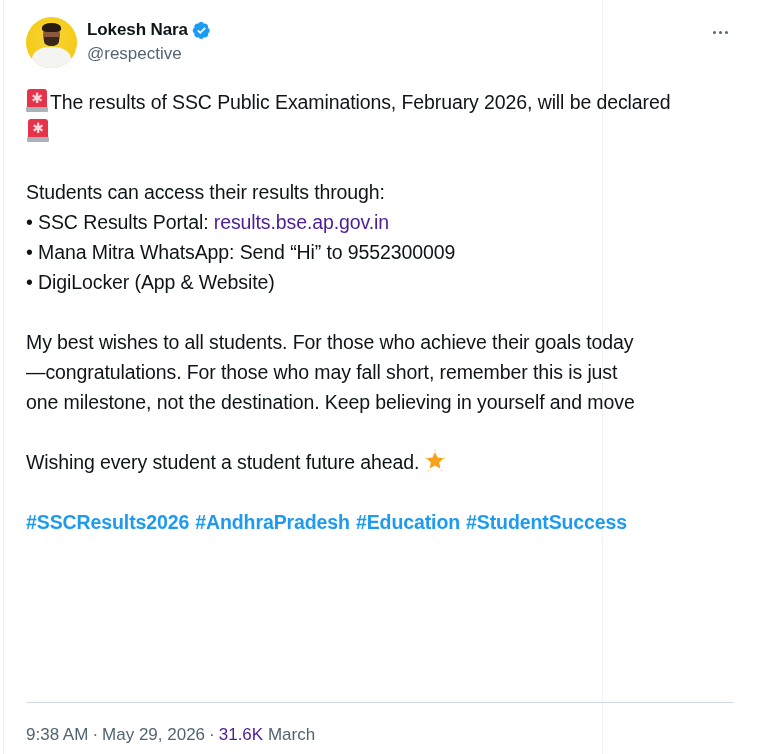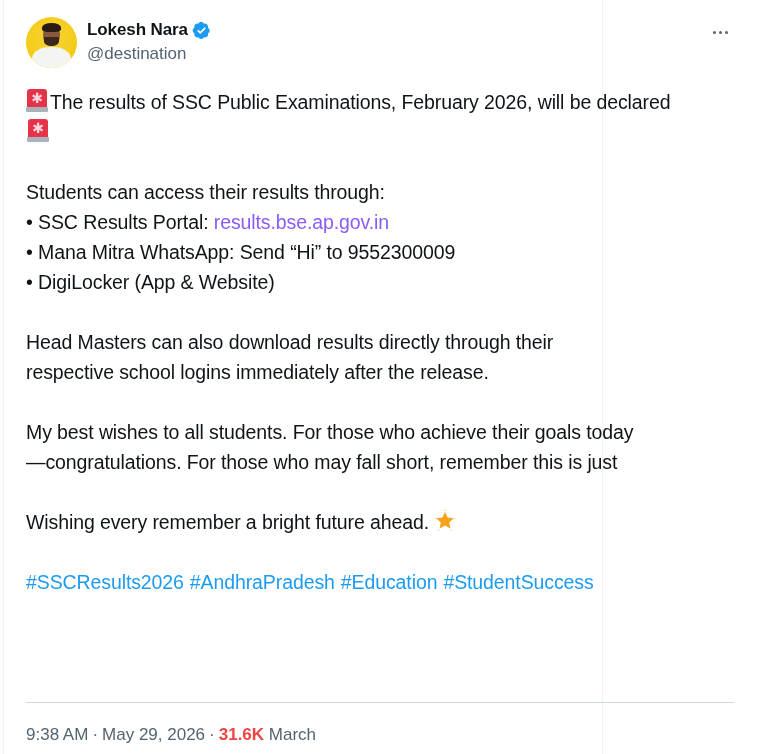--- a/index.html
+++ b/index.html
@@ -44,23 +44,23 @@
       display: flex; align-items: center; justify-content: center; gap: 3px;
     }
     .more span { width: 3px; height: 3px; border-radius: 50%; background: #536471; display: block; }
 
     .body {
       position: absolute; left: 22px; top: 87px; width: 712px;
       font-size: 19.5px; line-height: 30px; color: #0f1419; letter-spacing: -0.1px;
     }
     .para { margin-bottom: 30px; }
     .line { display: block; white-space: nowrap; }
-    .link { color: #8b5cf6; }
+    .link { color: #4c1d95; }
     .hashtags { color: #1d9bf0; }
-    .hashtags span { margin-right: 6px; }
+    .hashtags span { margin-right: 6px; font-weight: bold; }
     .emoji-siren {
       display: inline-block; width: 22px; height: 23px; vertical-align: -3px; position: relative; margin-right: 2px;
     }
     .emoji-siren .dome {
       position: absolute; left: 1px; top: 0; width: 20px; height: 18px; background: #e5344a; border-radius: 3px 3px 0 0;
     }
     .emoji-siren .star {
       position: absolute; left: 5px; top: 3px; width: 12px; height: 12px; color: #ffd6dc; font-size: 14px; line-height: 12px; text-align: center;
     }
     .emoji-siren .base {
@@ -68,21 +68,21 @@
     }
     .emoji-star {
       display: inline-block; width: 24px; height: 24px; vertical-align: -4px; margin-left: 4px;
     }
     .divider {
       position: absolute; left: 22px; top: 702px; width: 708px; height: 1px; background: #cfd9de;
     }
     .meta {
       position: absolute; left: 22px; top: 725px; font-size: 17px; color: #536471; white-space: nowrap;
     }
-    .meta .views-count { color: #ef4444; font-weight: bold; }
+    .meta .views-count { color: #4c1d95; font-weight: normal; }
     .meta .sep { margin: 0 4px; }
   </style>
 </head>
 <body>
 
 <div class="frame">
 
   <div class="header">
     <div class="avatar">
       <div class="shirt"></div>
@@ -93,21 +93,21 @@
     <div class="names">
       <div class="display-row">
         <span class="display-name">Lokesh Nara</span>
         <span class="verified">
           <svg viewBox="0 0 22 22" width="19" height="19">
             <path fill="#1d9bf0" d="M20.4 11c0-1.4-.8-2.6-2-3.2.4-1.3.1-2.8-.9-3.8s-2.5-1.3-3.8-.9C13.1 1.9 12 1 10.6 1S8.1 1.9 7.5 3.1c-1.3-.4-2.8-.1-3.8.9s-1.3 2.5-.9 3.8C1.6 8.4.8 9.6.8 11s.8 2.6 2 3.2c-.4 1.3-.1 2.8.9 3.8s2.5 1.3 3.8.9c.6 1.2 1.8 2 3.2 2s2.6-.8 3.2-2c1.3.4 2.8.1 3.8-.9s1.3-2.5.9-3.8c1.2-.6 2-1.8 2-3.2z"></path>
             <path fill="#fff" d="M9.6 15.1 6 11.5l1.4-1.4 2.2 2.2 5-5 1.4 1.4z"></path>
           </svg>
         </span>
       </div>
-      <div class="handle">@destination</div>
+      <div class="handle">@respective</div>
     </div>
     <div class="more">
       <span></span>
         <span></span>
         <span></span>
     </div>
   </div>
 
   <div class="body">
     <div class="para">
@@ -125,33 +125,30 @@
 
     <div class="para">
       <span class="line">Students can access their results through:</span>
       <span class="line">
         <span>• SSC Results Portal: </span><span class="link">results.bse.ap.gov.in</span>
       </span>
       <span class="line">• Mana Mitra WhatsApp: Send “Hi” to 9552300009</span>
       <span class="line">• DigiLocker (App &amp; Website)</span>
     </div>
 
-    <div class="para">
-      <span class="line">Head Masters can also download results directly through their</span>
-      <span class="line">respective school logins immediately after the release.</span>
-    </div>
 
     <div class="para">
       <span class="line">My best wishes to all students. For those who achieve their goals today</span>
       <span class="line">—congratulations. For those who may fall short, remember this is just</span>
+      <span class="line">one milestone, not the destination. Keep believing in yourself and move</span>
     </div>
 
     <div class="para">
       <span class="line">
-        <span>Wishing every remember a bright future ahead.</span><span class="emoji-star">
+        <span>Wishing every student a student future ahead.</span><span class="emoji-star">
           <svg viewBox="0 0 24 24" width="24" height="24">
             <path fill="#f7a21b" d="M12 3l2.6 5.6 6.1.7-4.5 4.2 1.2 6.1L12 16.6l-5.4 3 1.2-6.1-4.5-4.2 6.1-.7z"></path>
             <path stroke="#f7c35a" stroke-width="1" d="M12 0.5v1.5M2 9l1.3.5M22 9l-1.3.5M5 22l1-1.2M19 22l-1-1.2"></path>
           </svg>
         </span>
       </span>
     </div>
 
     <div class="hashtags line">
       <span>#SSCResults2026</span><span>#AndhraPradesh</span><span>#Education</span><span>#StudentSuccess</span>

